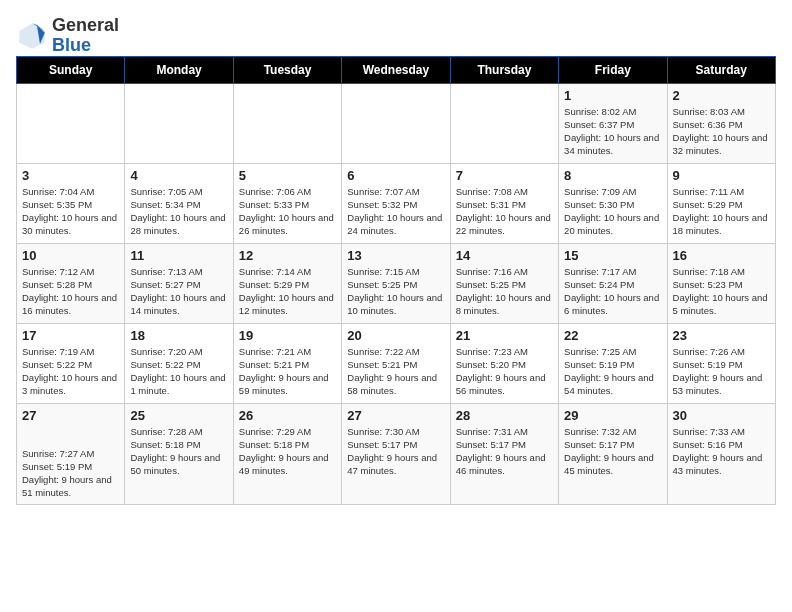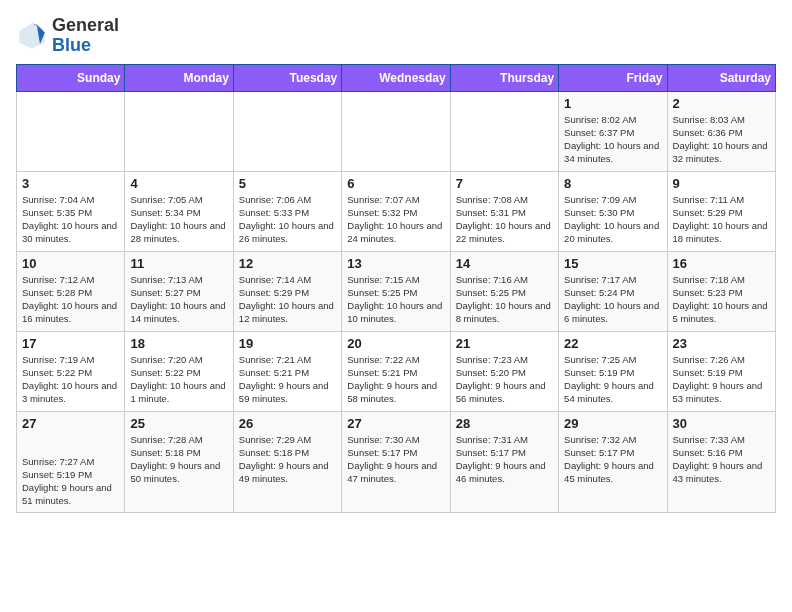--- a/index.html
+++ b/index.html
@@ -7,21 +7,20 @@
       font-family: Arial, sans-serif;
       background: #fff;
       width: 792px;
       min-height: 612px;
       padding: 16px;
     }
     .header {
       display: flex;
       justify-content: space-between;
       align-items: flex-start;
-      margin-bottom: 8px;
     }
     .logo {
       display: flex;
       align-items: center;
       gap: 4px;
     }
     .logo-text {
       display: flex;
       flex-direction: column;
       line-height: 1.1;
@@ -51,26 +50,26 @@
     .location {
       font-size: 15px;
       color: #555;
     }
     table {
       width: 100%;
       border-collapse: collapse;
       table-layout: fixed;
     }
     thead tr th {
-      background-color: #8b5cf6;
+      background-color: #000000;
       color: #fff;
       font-size: 12px;
       font-weight: bold;
       padding: 6px 4px;
-      text-align: right;
+      text-align: center;
       border: 1px solid #1a559a;
     }
     tbody tr td {
       border: 1px solid #ccc;
       vertical-align: top;
       padding: 4px 5px;
       font-size: 10px;
       color: #333;
       height: 80px;
       background: #fff;

